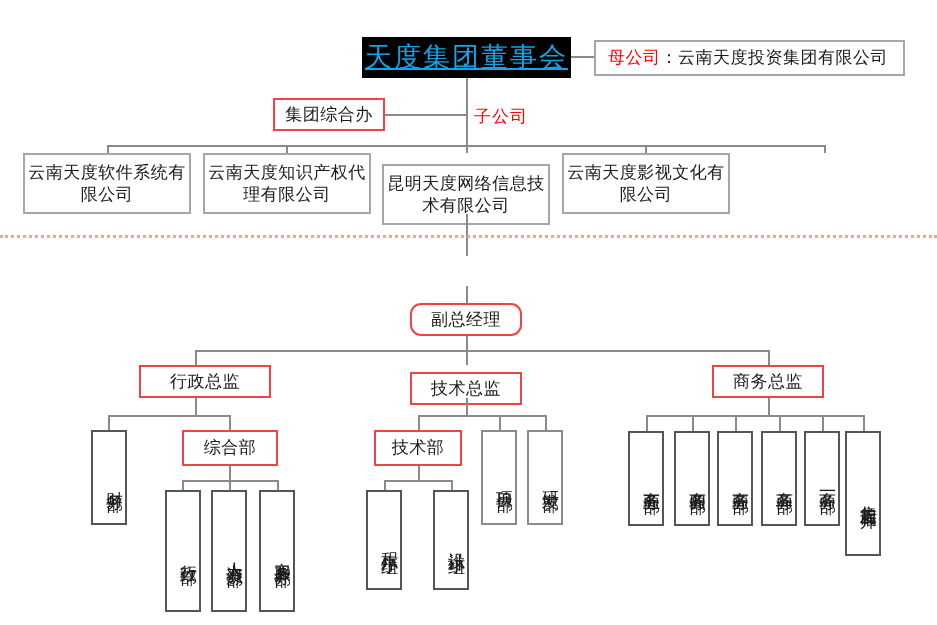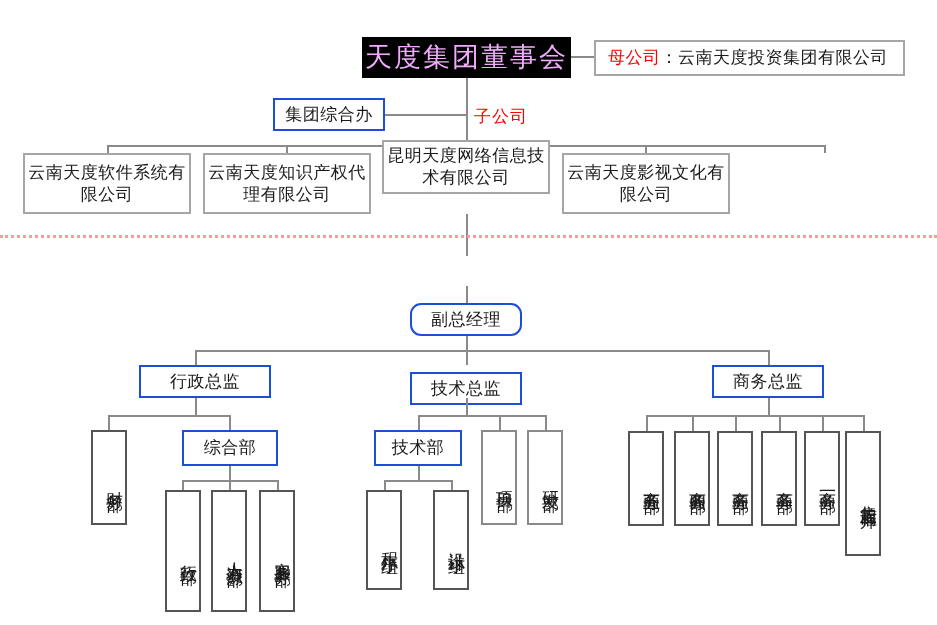--- a/index.html
+++ b/index.html
@@ -11,38 +11,38 @@
   #chart{position:absolute;left:0;top:0;width:937px;height:625px;}
 
   .box{
     position:absolute;box-sizing:border-box;
     border:2px solid #a6a6a6;background:#ffffff;
     display:flex;align-items:center;justify-content:center;
     text-align:center;color:#1a1a1a;line-height:1.28;
     font-size:17px;letter-spacing:0.5px;
   }
   .box.dark{
-    background:#000000;border:none;color:#f0abfc;
-    font-size:27px;letter-spacing:2px;
+    background:#000000;border:none;color:#0ea5e9;
+    font-size:27px;letter-spacing:2px;text-decoration:underline;
   }
   .box.parent{
     border:2px solid #a6a6a6;font-size:17px;letter-spacing:0.5px;
     justify-content:flex-start;padding-left:12px;
   }
   .box.vert{
     writing-mode:vertical-rl;text-orientation:upright;
     border:2px solid #555;letter-spacing:2px;
     padding-top:6px;align-items:flex-start;justify-content:center;
   }
   .box.vert-soft{
     writing-mode:vertical-rl;text-orientation:upright;
     border:2px solid #8a8a8a;letter-spacing:2px;
     padding-top:6px;align-items:flex-start;justify-content:center;
   }
-  .box.mid{border:2px solid #1d4ed8;}
+  .box.mid{border:2px solid #ef4444;}
 
   .lbl{position:absolute;color:#ff0000;font-size:17px;letter-spacing:1px;
        white-space:nowrap;}
   .redtxt{color:#ff0000;}
 
   .ln{position:absolute;background:#8a8a8a;}
   .ln.h{height:2px;}
   .ln.v{width:2px;}
 
   .divider{
@@ -83,21 +83,21 @@
   <div class="ln v" style="left:466px;top:145px;height:8px;"></div>
   <div class="ln v" style="left:645px;top:145px;height:8px;"></div>
   <div class="ln v" style="left:824px;top:145px;height:8px;"></div>
 
   <div class="box" style="left:23px;top:153px;width:168px;height:61px;">
     <span>云南天度软件系统有限公司</span>
   </div>
   <div class="box" style="left:203px;top:153px;width:168px;height:61px;">
     <span>云南天度知识产权代理有限公司</span>
   </div>
-  <div class="box" style="left:382px;top:140px;width:168px;height:54px;">
+  <div class="box" style="left:382px;top:164px;width:168px;height:61px;">
     <span>昆明天度网络信息技术有限公司</span>
   </div>
   <div class="box" style="left:562px;top:153px;width:168px;height:61px;">
     <span>云南天度影视文化有限公司</span>
   </div>
 
   <div class="ln v" style="left:466px;top:214px;height:42px;"></div>
 
   <div class="divider" style="top:235px;"></div>
 

